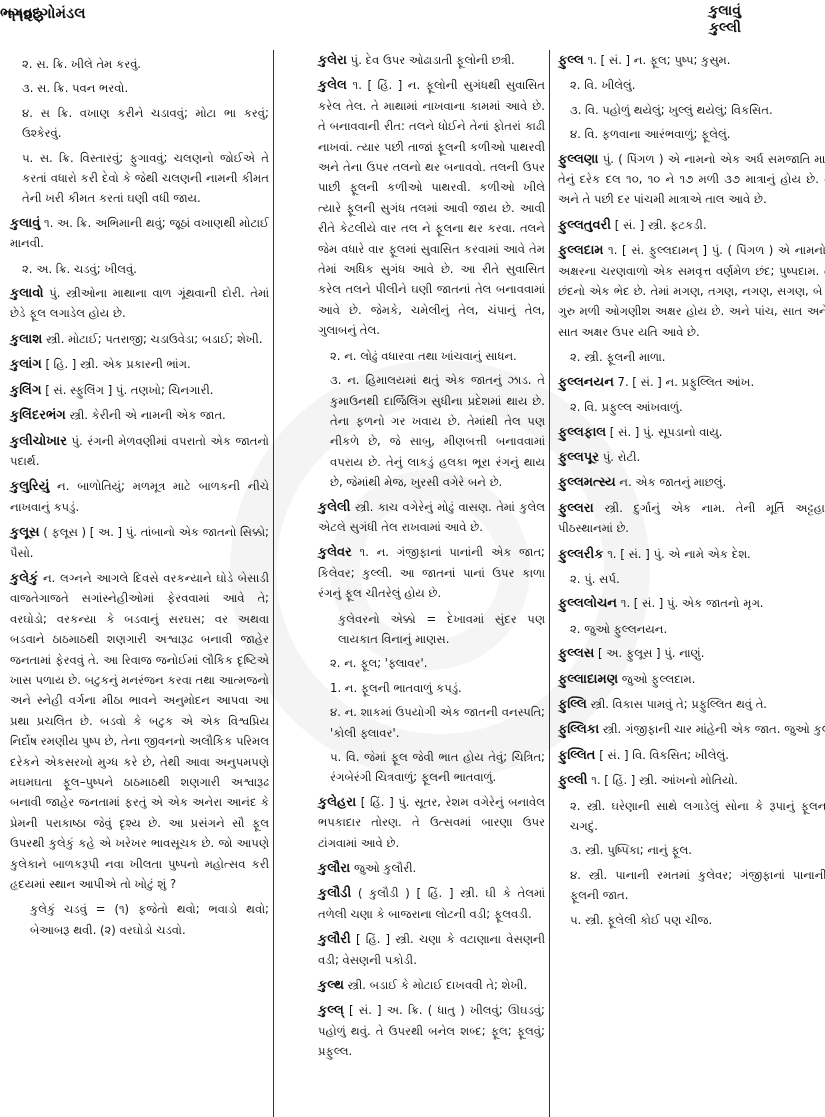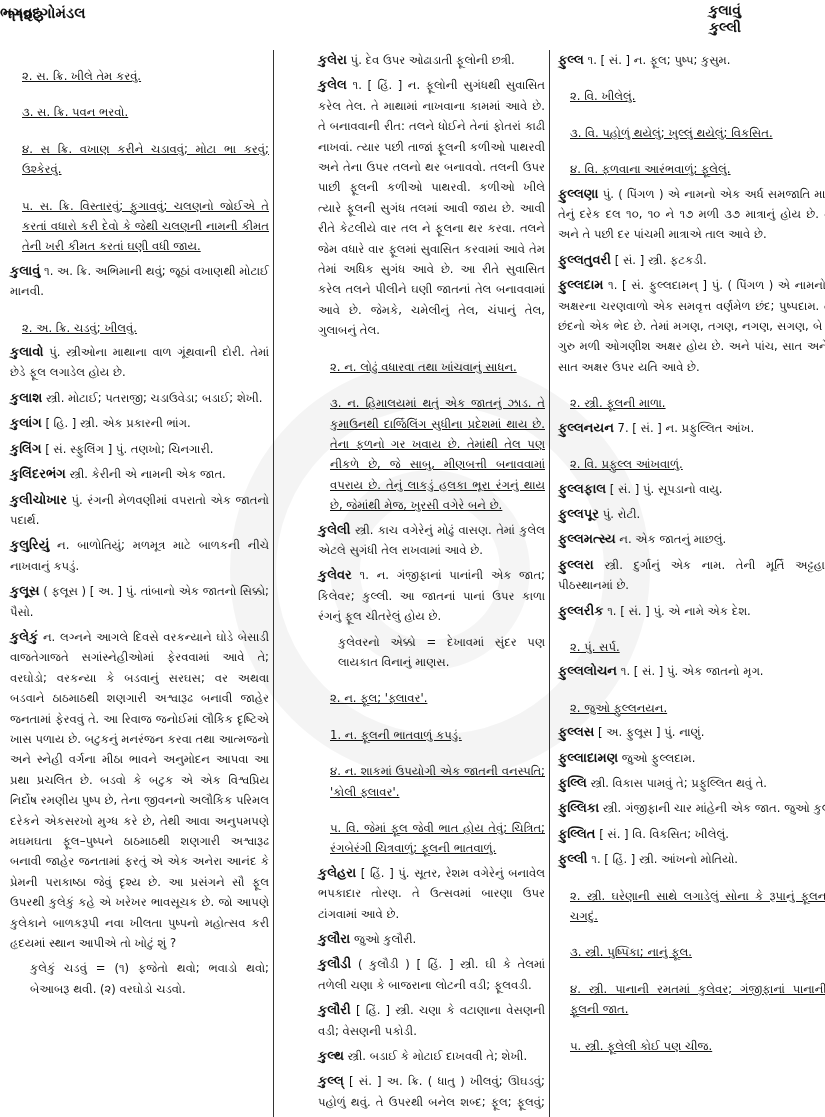--- a/index.html
+++ b/index.html
@@ -38,21 +38,21 @@
     position: absolute; top: 0; bottom: 0; box-sizing: border-box;
     padding: 0 4px 0 8px; font-size: 11.6px; line-height: 20.4px;
     text-align: justify;
   }
   .col-1 { left: 0; width: 273px; padding-left: 10px; }
   .col-2 { left: 273px; width: 276px; border-left: 1.5px solid #333; padding-left: 44px; }
   .col-3 { left: 549px; width: 331px; border-left: 1.5px solid #333; }
   .entry { margin: 0 0 5px 0; }
   .entry .hw { font-weight: bold; font-size: 13px; }
   .entry .body { }
-  .sub { margin: 16px 0 4px 12px; text-decoration: underline; }
+  .sub { margin: 4px 0 4px 12px; }
   .idiom { margin: 0 0 4px 20px; }
 </style>
 </head>
 <body>
 
 <div class="watermark"></div>
 <div class="watermark2"></div>
 
 <div class="header">
   <div class="page-number">૧૧૨૩</div>

